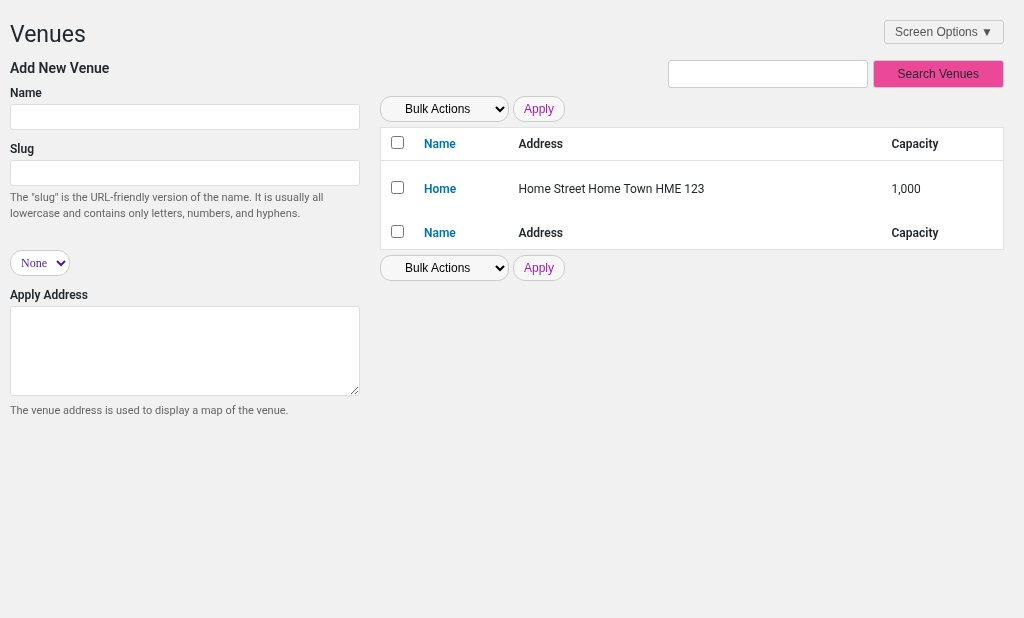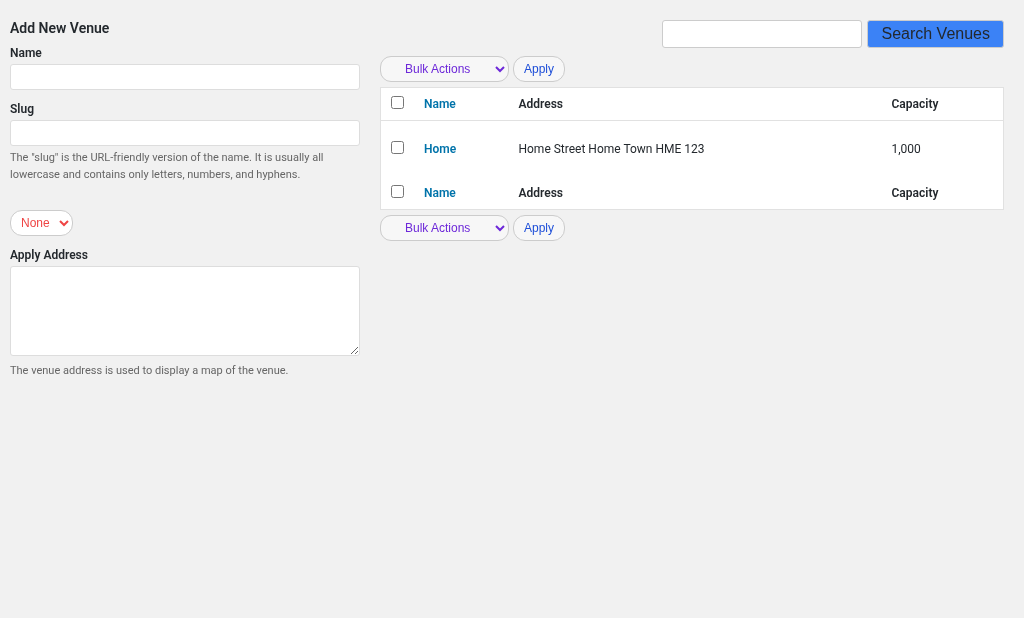--- a/index.html
+++ b/index.html
@@ -78,22 +78,23 @@
       color: #666;
       margin-top: 4px;
       line-height: 1.5;
     }
     .form-select {
       padding: 4px 6px;
       border: 1px solid #ccc;
       border-radius: 12px;
       font-size: 12px;
       background: #fff;
-      color: #ef4444;
-      cursor: pointer;
+      color: #4c1d95;
+      cursor: pointer;
+      font-family: Liberation Serif, serif;
     }
     .form-textarea {
       width: 100%;
       border: 1px solid #ddd;
       border-radius: 3px;
       font-size: 12px;
       background: #fff;
       color: #23282d;
       padding: 6px 8px;
       resize: vertical;
@@ -112,53 +113,53 @@
     .search-input {
       width: 200px;
       padding: 4px 8px;
       border: 1px solid #ccc;
       border-radius: 3px;
       font-size: 12px;
       background: #fff;
       height: 28px;
     }
     .search-btn {
-      padding: 4px 13px;
-      background: #3b82f6;
-      border: 1px solid #ccc;
-      border-radius: 3px;
-      font-size: 16px;
+      padding: 4px 24px;
+      background: #ec4899;
+      border: 1px solid #ccc;
+      border-radius: 3px;
+      font-size: 12px;
       cursor: pointer;
       color: #23282d;
       height: 28px;
     }
     .bulk-actions-bar {
       display: flex;
       align-items: center;
       gap: 4px;
       margin-bottom: 5px;
     }
     .bulk-actions-select {
       padding: 3px 20px;
       border: 1px solid #ccc;
       border-radius: 11px;
       font-size: 12px;
       background: #f7f7f7;
-      color: #6d28d9;
+      color: #000000;
       cursor: pointer;
       height: 26px;
     }
     .apply-btn {
       padding: 3px 10px;
       background: #f7f7f7;
       border: 1px solid #ccc;
       border-radius: 12px;
       font-size: 12px;
       cursor: pointer;
-      color: #1d4ed8;
+      color: #a21caf;
       height: 26px;
     }
     .venues-table {
       width: 100%;
       border-collapse: collapse;
       background: #fff;
       border: 1px solid #e1e1e1;
     }
     .venues-table th {
       text-align: left;
@@ -195,20 +196,26 @@
       align-items: center;
       gap: 4px;
       margin-top: 5px;
     }
   </style>
 </head>
 <body>
 
 <div class="page-wrapper">
 
+  <div class="page-header">
+    <h1 class="page-title">Venues</h1>
+    <button class="screen-options-btn">
+      <span>Screen Options ▼</span>
+    </button>
+  </div>
 
   <div class="main-content">
 
     <div class="left-panel">
       <h2 class="add-new-title">Add New Venue</h2>
 
       <div class="form-group">
         <label class="form-label">Name</label>
         <input class="form-input" type="text" placeholder="" style="">
       </div>

